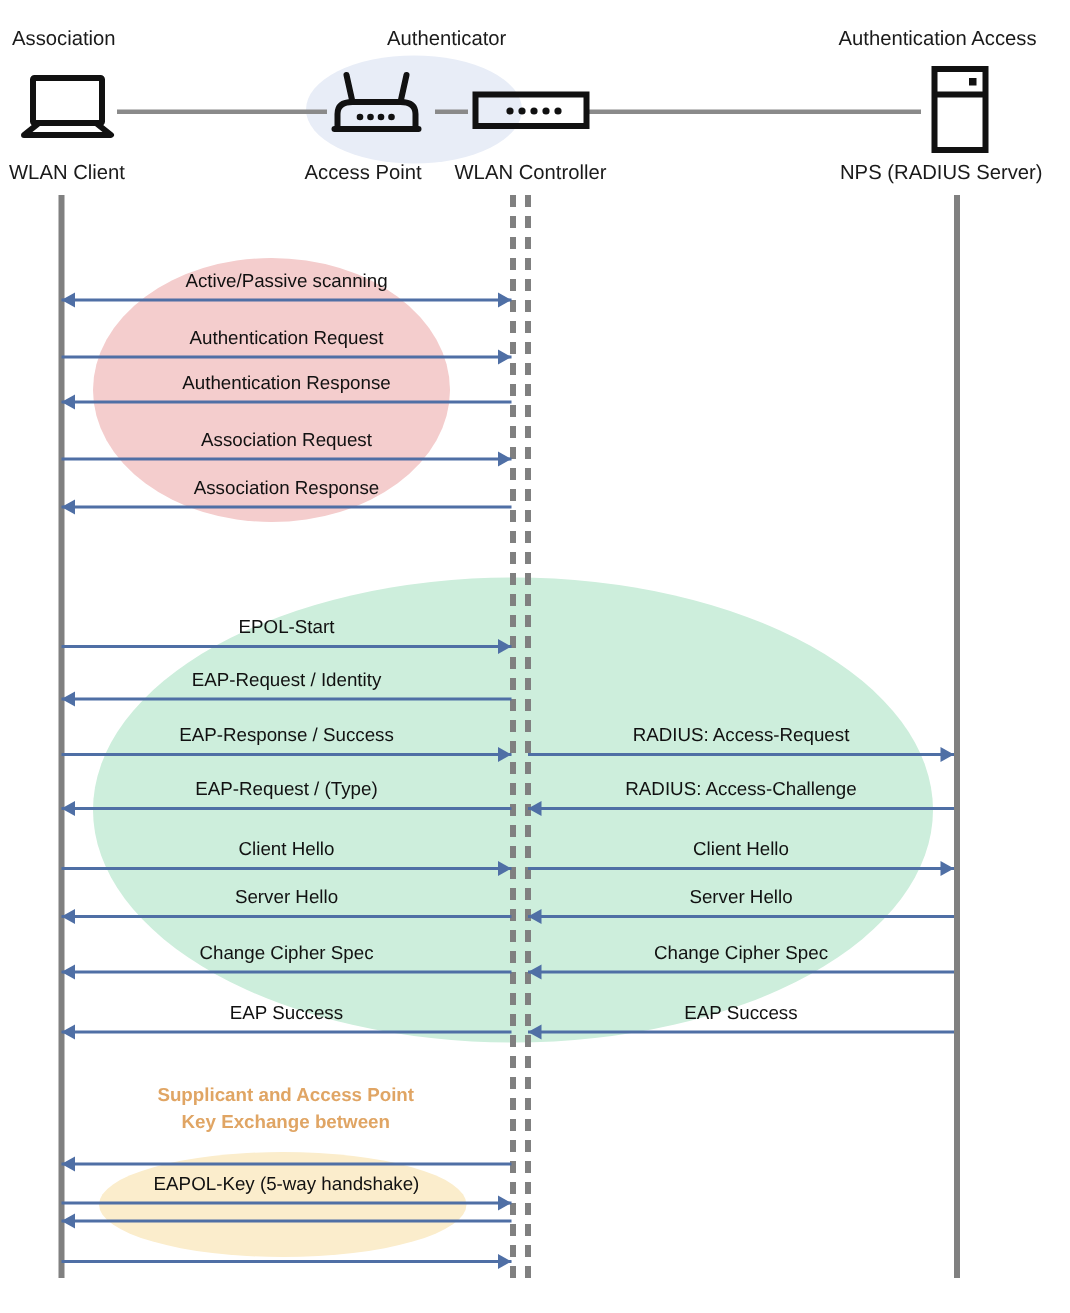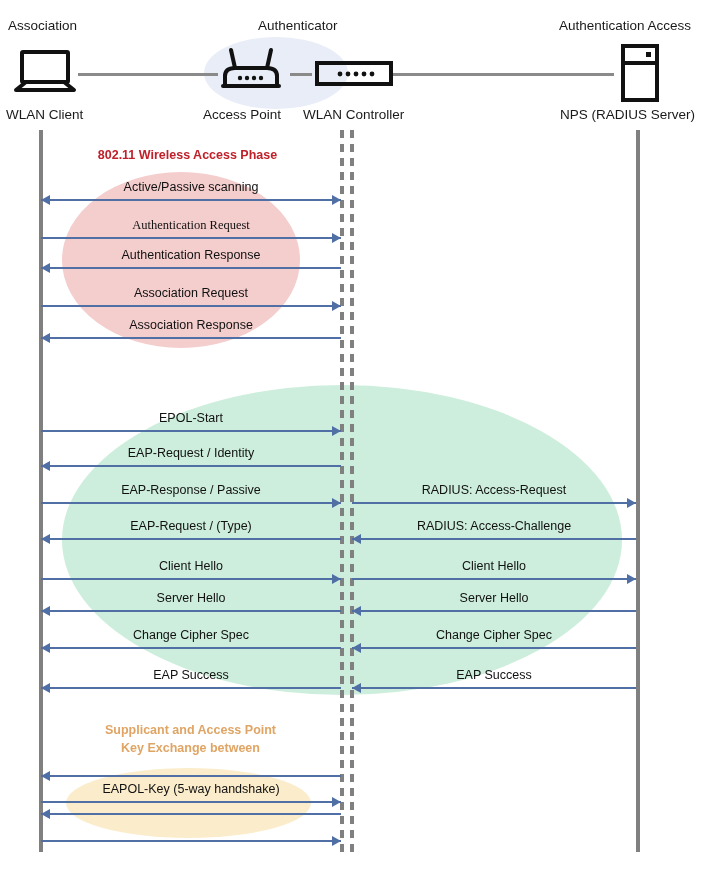--- a/index.html
+++ b/index.html
@@ -163,54 +163,53 @@
 
   <div class="phase-ellipse phase-pink" style="left:62px;  top:172px; width:238px; height:176px;"></div>
   <div class="phase-ellipse phase-green" style="left:62px;  top:385px; width:560px; height:310px;"></div>
   <div class="phase-ellipse phase-orange" style="left:66px;  top:768px; width:245px; height:70px;"></div>
 
   <div class="lifeline-solid" style="left:39px;  top:130px; height:722px;"></div>
   <div class="lifeline-dashed" style="left:340px; top:130px; height:722px;"></div>
   <div class="lifeline-dashed" style="left:350px; top:130px; height:722px;"></div>
   <div class="lifeline-solid" style="left:636px; top:130px; height:722px;"></div>
 
-  <div class="phase-label" style="left:85px; top:146px; width:205px; color:#C0202A;">802.11 Wireless Access Phase</div>
 
 
   <div class="phase-label" style="left:83px; top:721px; width:215px; color:#E0A564;">
     <div>Supplicant and Access Point</div>
     <div>Key Exchange between</div>
   </div>
 
   <div id="messages-layer">
       <div class="arrow-line" style="left: 41px; top: 199px; width: 300px; background: rgb(79, 111, 165);"></div>
       <div class="arrow-head right" style="left: 332px; top: 195px;"></div>
       <div class="arrow-head left" style="left: 41px; top: 195px;"></div>
       <div class="msg-label" style="left: 41px; width: 300px; top: 180px;">Active/Passive scanning</div>
       <div class="arrow-line" style="left: 41px; top: 237px; width: 300px; background: rgb(79, 111, 165);"></div>
       <div class="arrow-head right" style="left: 332px; top: 233px;"></div>
-      <div class="msg-label" style="left: 41px; width: 300px; top: 218px; font-family: Liberation Serif, serif;">Authentication Request</div>
+      <div class="msg-label" style="left: 41px; width: 300px; top: 218px;">Authentication Request</div>
       <div class="arrow-line" style="left: 41px; top: 267px; width: 300px; background: rgb(79, 111, 165);"></div>
       <div class="arrow-head left" style="left: 41px; top: 263px;"></div>
       <div class="msg-label" style="left: 41px; width: 300px; top: 248px;">Authentication Response</div>
       <div class="arrow-line" style="left: 41px; top: 305px; width: 300px; background: rgb(79, 111, 165);"></div>
       <div class="arrow-head right" style="left: 332px; top: 301px;"></div>
       <div class="msg-label" style="left: 41px; width: 300px; top: 286px;">Association Request</div>
       <div class="arrow-line" style="left: 41px; top: 337px; width: 300px; background: rgb(79, 111, 165);"></div>
       <div class="arrow-head left" style="left: 41px; top: 333px;"></div>
       <div class="msg-label" style="left: 41px; width: 300px; top: 318px;">Association Response</div>
       <div class="arrow-line" style="left: 41px; top: 430px; width: 300px; background: rgb(79, 111, 165);"></div>
       <div class="arrow-head right" style="left: 332px; top: 426px;"></div>
       <div class="msg-label" style="left: 41px; width: 300px; top: 411px;">EPOL-Start</div>
       <div class="arrow-line" style="left: 41px; top: 465px; width: 300px; background: rgb(79, 111, 165);"></div>
       <div class="arrow-head left" style="left: 41px; top: 461px;"></div>
       <div class="msg-label" style="left: 41px; width: 300px; top: 446px;">EAP-Request / Identity</div>
       <div class="arrow-line" style="left: 41px; top: 502px; width: 300px; background: rgb(79, 111, 165);"></div>
       <div class="arrow-head right" style="left: 332px; top: 498px;"></div>
-      <div class="msg-label" style="left: 41px; width: 300px; top: 483px;">EAP-Response / Passive</div>
+      <div class="msg-label" style="left: 41px; width: 300px; top: 483px;">EAP-Response / Success</div>
       <div class="arrow-line" style="left: 41px; top: 538px; width: 300px; background: rgb(79, 111, 165);"></div>
       <div class="arrow-head left" style="left: 41px; top: 534px;"></div>
       <div class="msg-label" style="left: 41px; width: 300px; top: 519px;">EAP-Request / (Type)</div>
       <div class="arrow-line" style="left: 41px; top: 578px; width: 300px; background: rgb(79, 111, 165);"></div>
       <div class="arrow-head right" style="left: 332px; top: 574px;"></div>
       <div class="msg-label" style="left: 41px; width: 300px; top: 559px;">Client Hello</div>
       <div class="arrow-line" style="left: 41px; top: 610px; width: 300px; background: rgb(79, 111, 165);"></div>
       <div class="arrow-head left" style="left: 41px; top: 606px;"></div>
       <div class="msg-label" style="left: 41px; width: 300px; top: 591px;">Server Hello</div>
       <div class="arrow-line" style="left: 41px; top: 647px; width: 300px; background: rgb(79, 111, 165);"></div>

